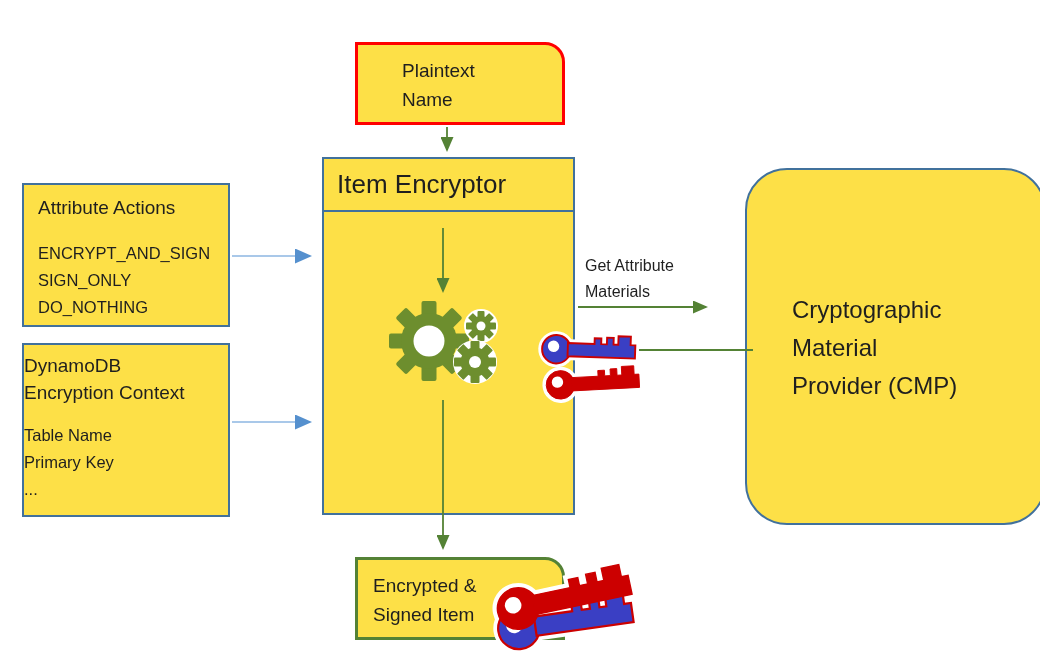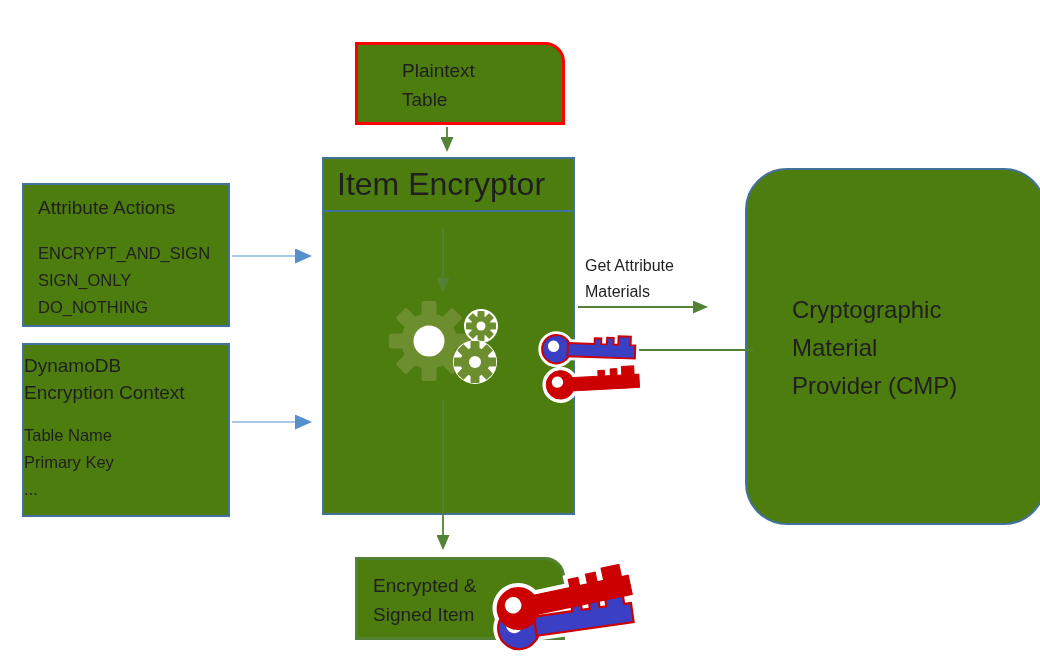--- a/index.html
+++ b/index.html
@@ -1,29 +1,29 @@
 <!DOCTYPE html>
 <html><head>
 <meta charset="utf-8">
 <style>
   html,body{margin:0;padding:0;background:#fff;}
   .canvas{position:relative;width:1040px;height:662px;background:#fff;overflow:hidden;
           font-family:"Liberation Sans","DejaVu Sans",sans-serif;color:#1f1f1f;}
-  .box{position:absolute;background:#4d7c0f;box-sizing:border-box;}
+  .box{position:absolute;background:#fde047;box-sizing:border-box;}
   .blue-border{border:2px solid #41719C;}
 
   .attr-box{left:22px;top:183px;width:208px;height:144px;padding:9px 12px 0 14px;}
   .ctx-box{left:22px;top:343px;width:208px;height:174px;padding:7px 0 0 0;}
   .box-title{font-size:19px;line-height:27px;}
   .box-items{margin-top:19px;font-size:16.5px;line-height:27px;}
   .ctx-box .box-items{margin-top:16px;}
 
   .encryptor-box{left:322px;top:157px;width:253px;height:358px;}
   .encryptor-header{height:51px;border-bottom:2px solid #41719C;
-                    font-size:32px;line-height:50px;padding-left:13px;}
+                    font-size:26px;line-height:50px;padding-left:13px;}
 
   .plaintext-box{left:355px;top:42px;width:210px;height:83px;border:3px solid #FF0000;
                  border-top-right-radius:20px;padding:11px 0 0 44px;font-size:19px;line-height:29px;}
 
   .encrypted-box{left:355px;top:557px;width:210px;height:83px;border:3px solid #548235;
                  border-top-right-radius:20px;padding:11px 0 0 15px;font-size:19px;line-height:29px;}
 
   .cmp-box{left:745px;top:168px;width:301px;height:357px;border-radius:42px;
            padding:121px 0 0 45px;font-size:24px;line-height:38px;}
 
@@ -52,21 +52,21 @@
     </div>
     <div class="box-items">
       <div>Table Name</div>
       <div>Primary Key</div>
       <div>...</div>
     </div>
   </div>
 
   <div class="box plaintext-box">
     <div>Plaintext</div>
-    <div>Table</div>
+    <div>Name</div>
   </div>
 
   <div class="box blue-border encryptor-box">
     <div class="encryptor-header">Item Encryptor</div>
   </div>
 
   <div class="box blue-border cmp-box">
     <div>Cryptographic</div>
     <div>Material</div>
     <div>Provider (CMP)</div>

